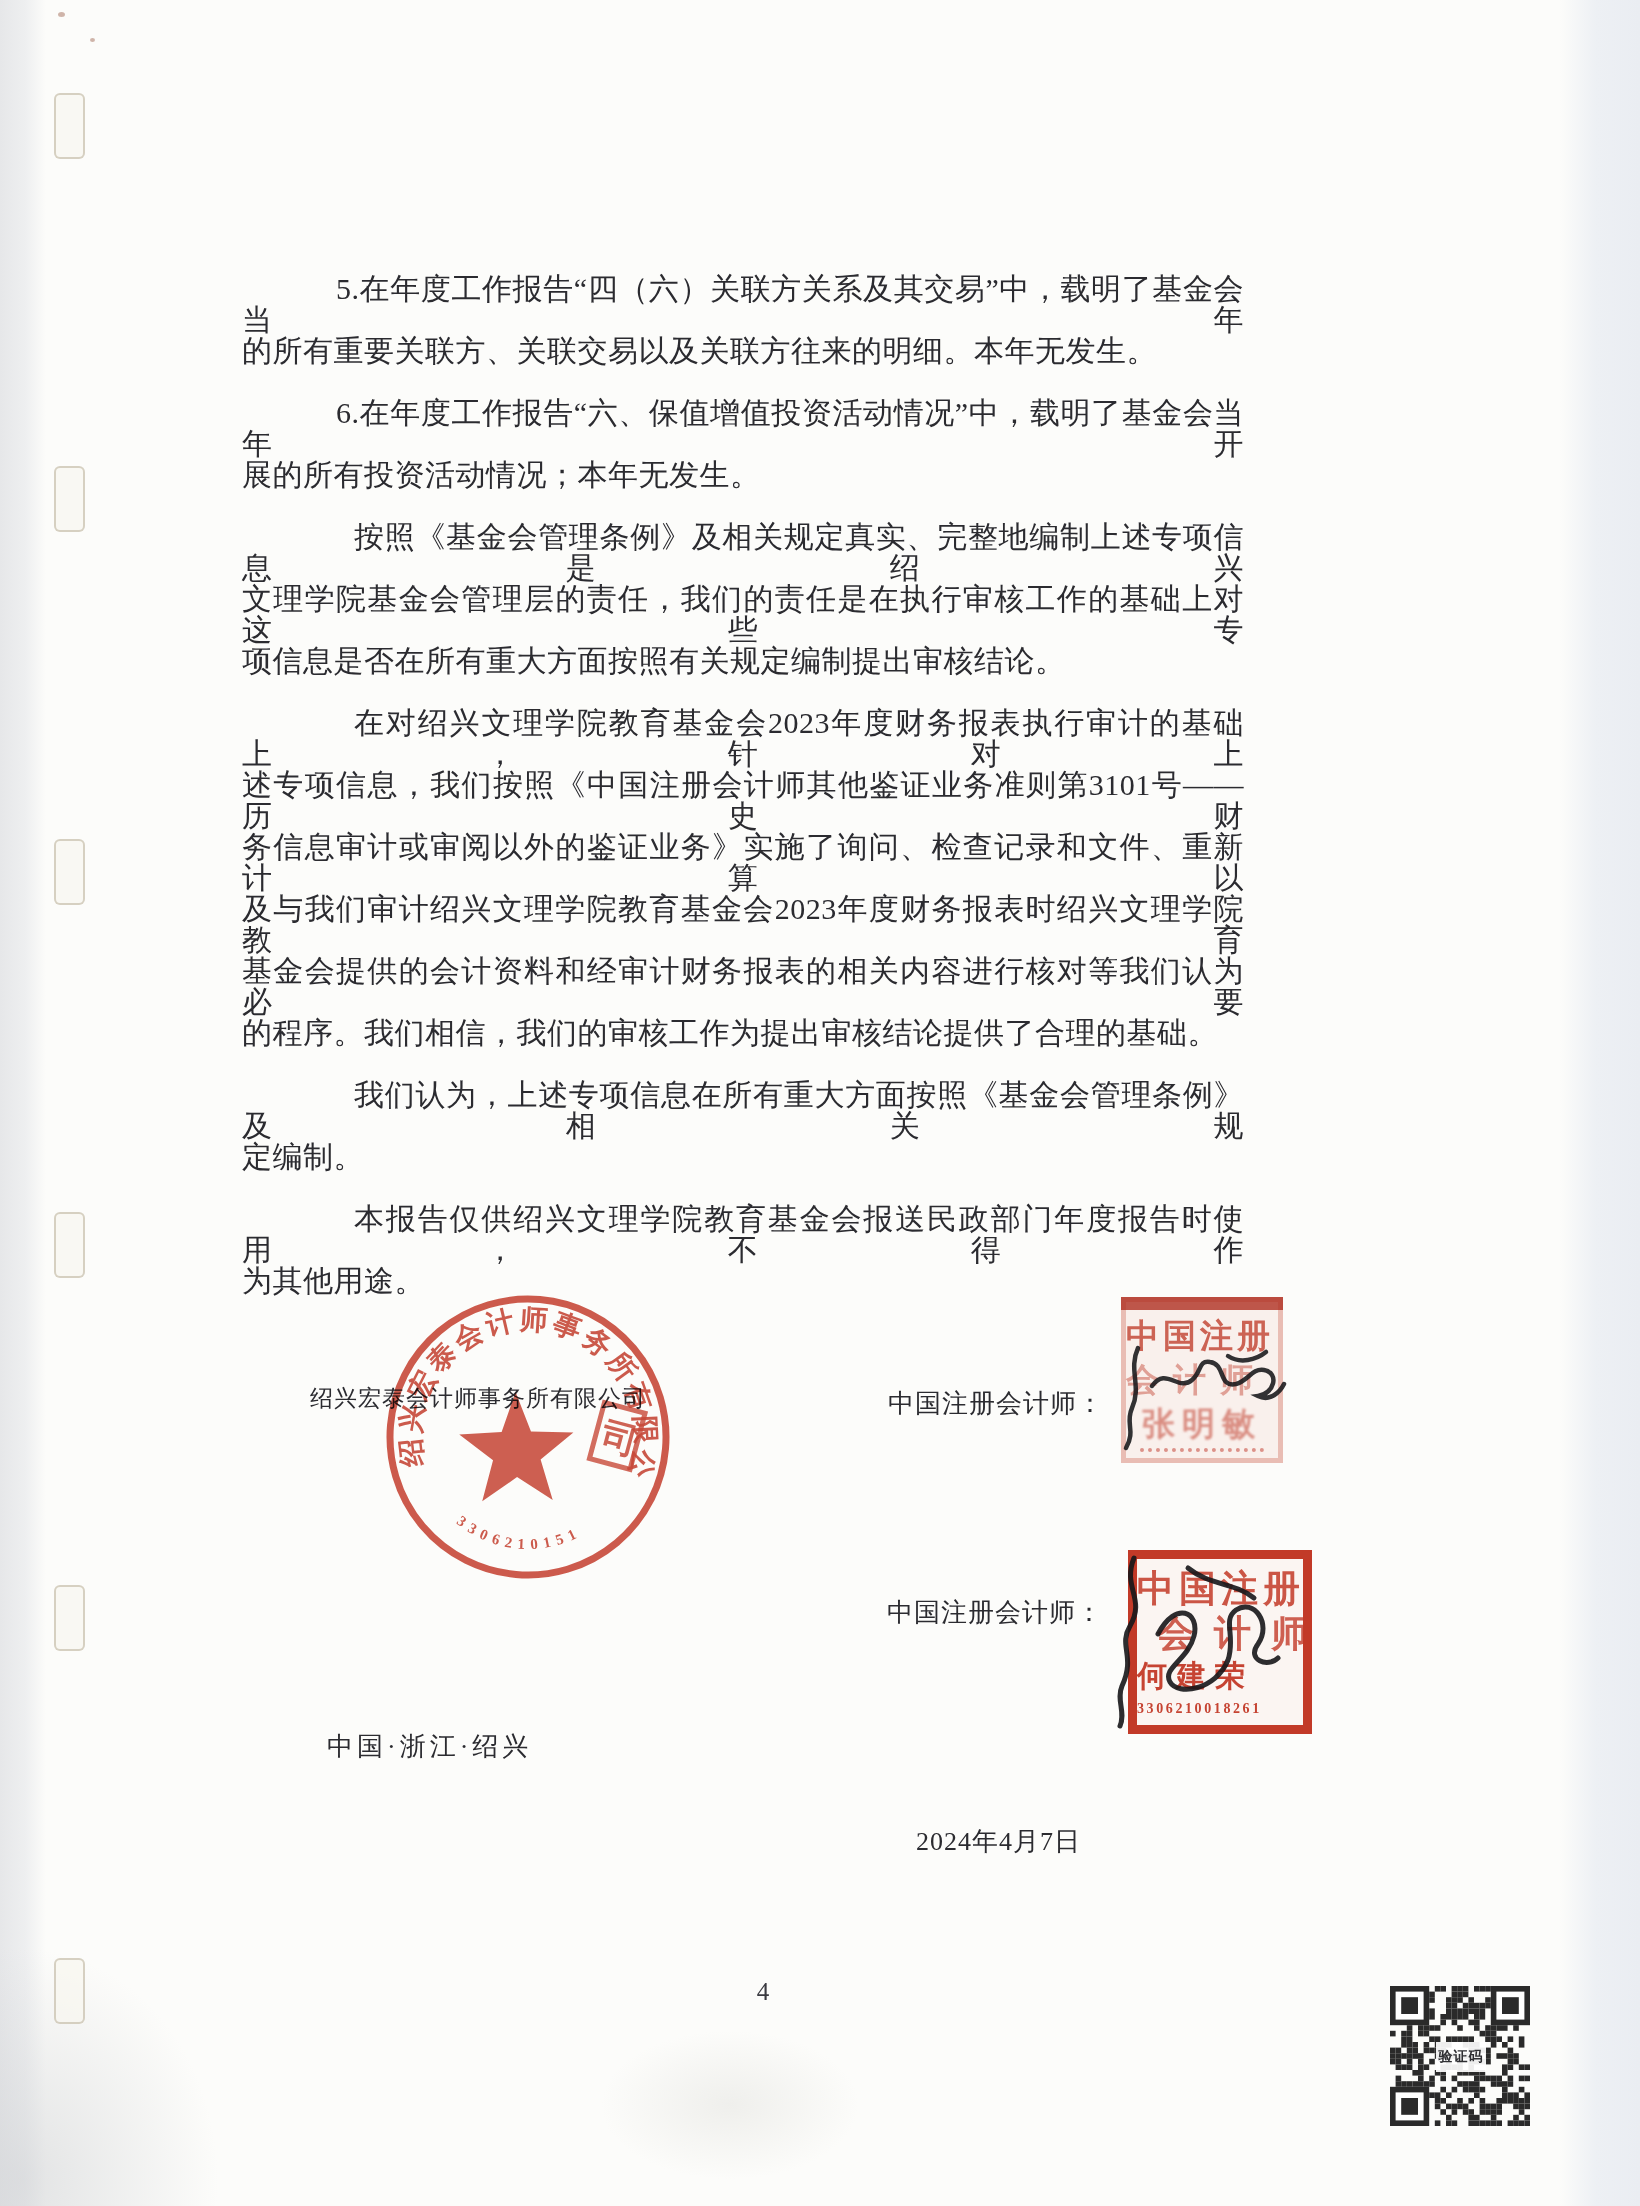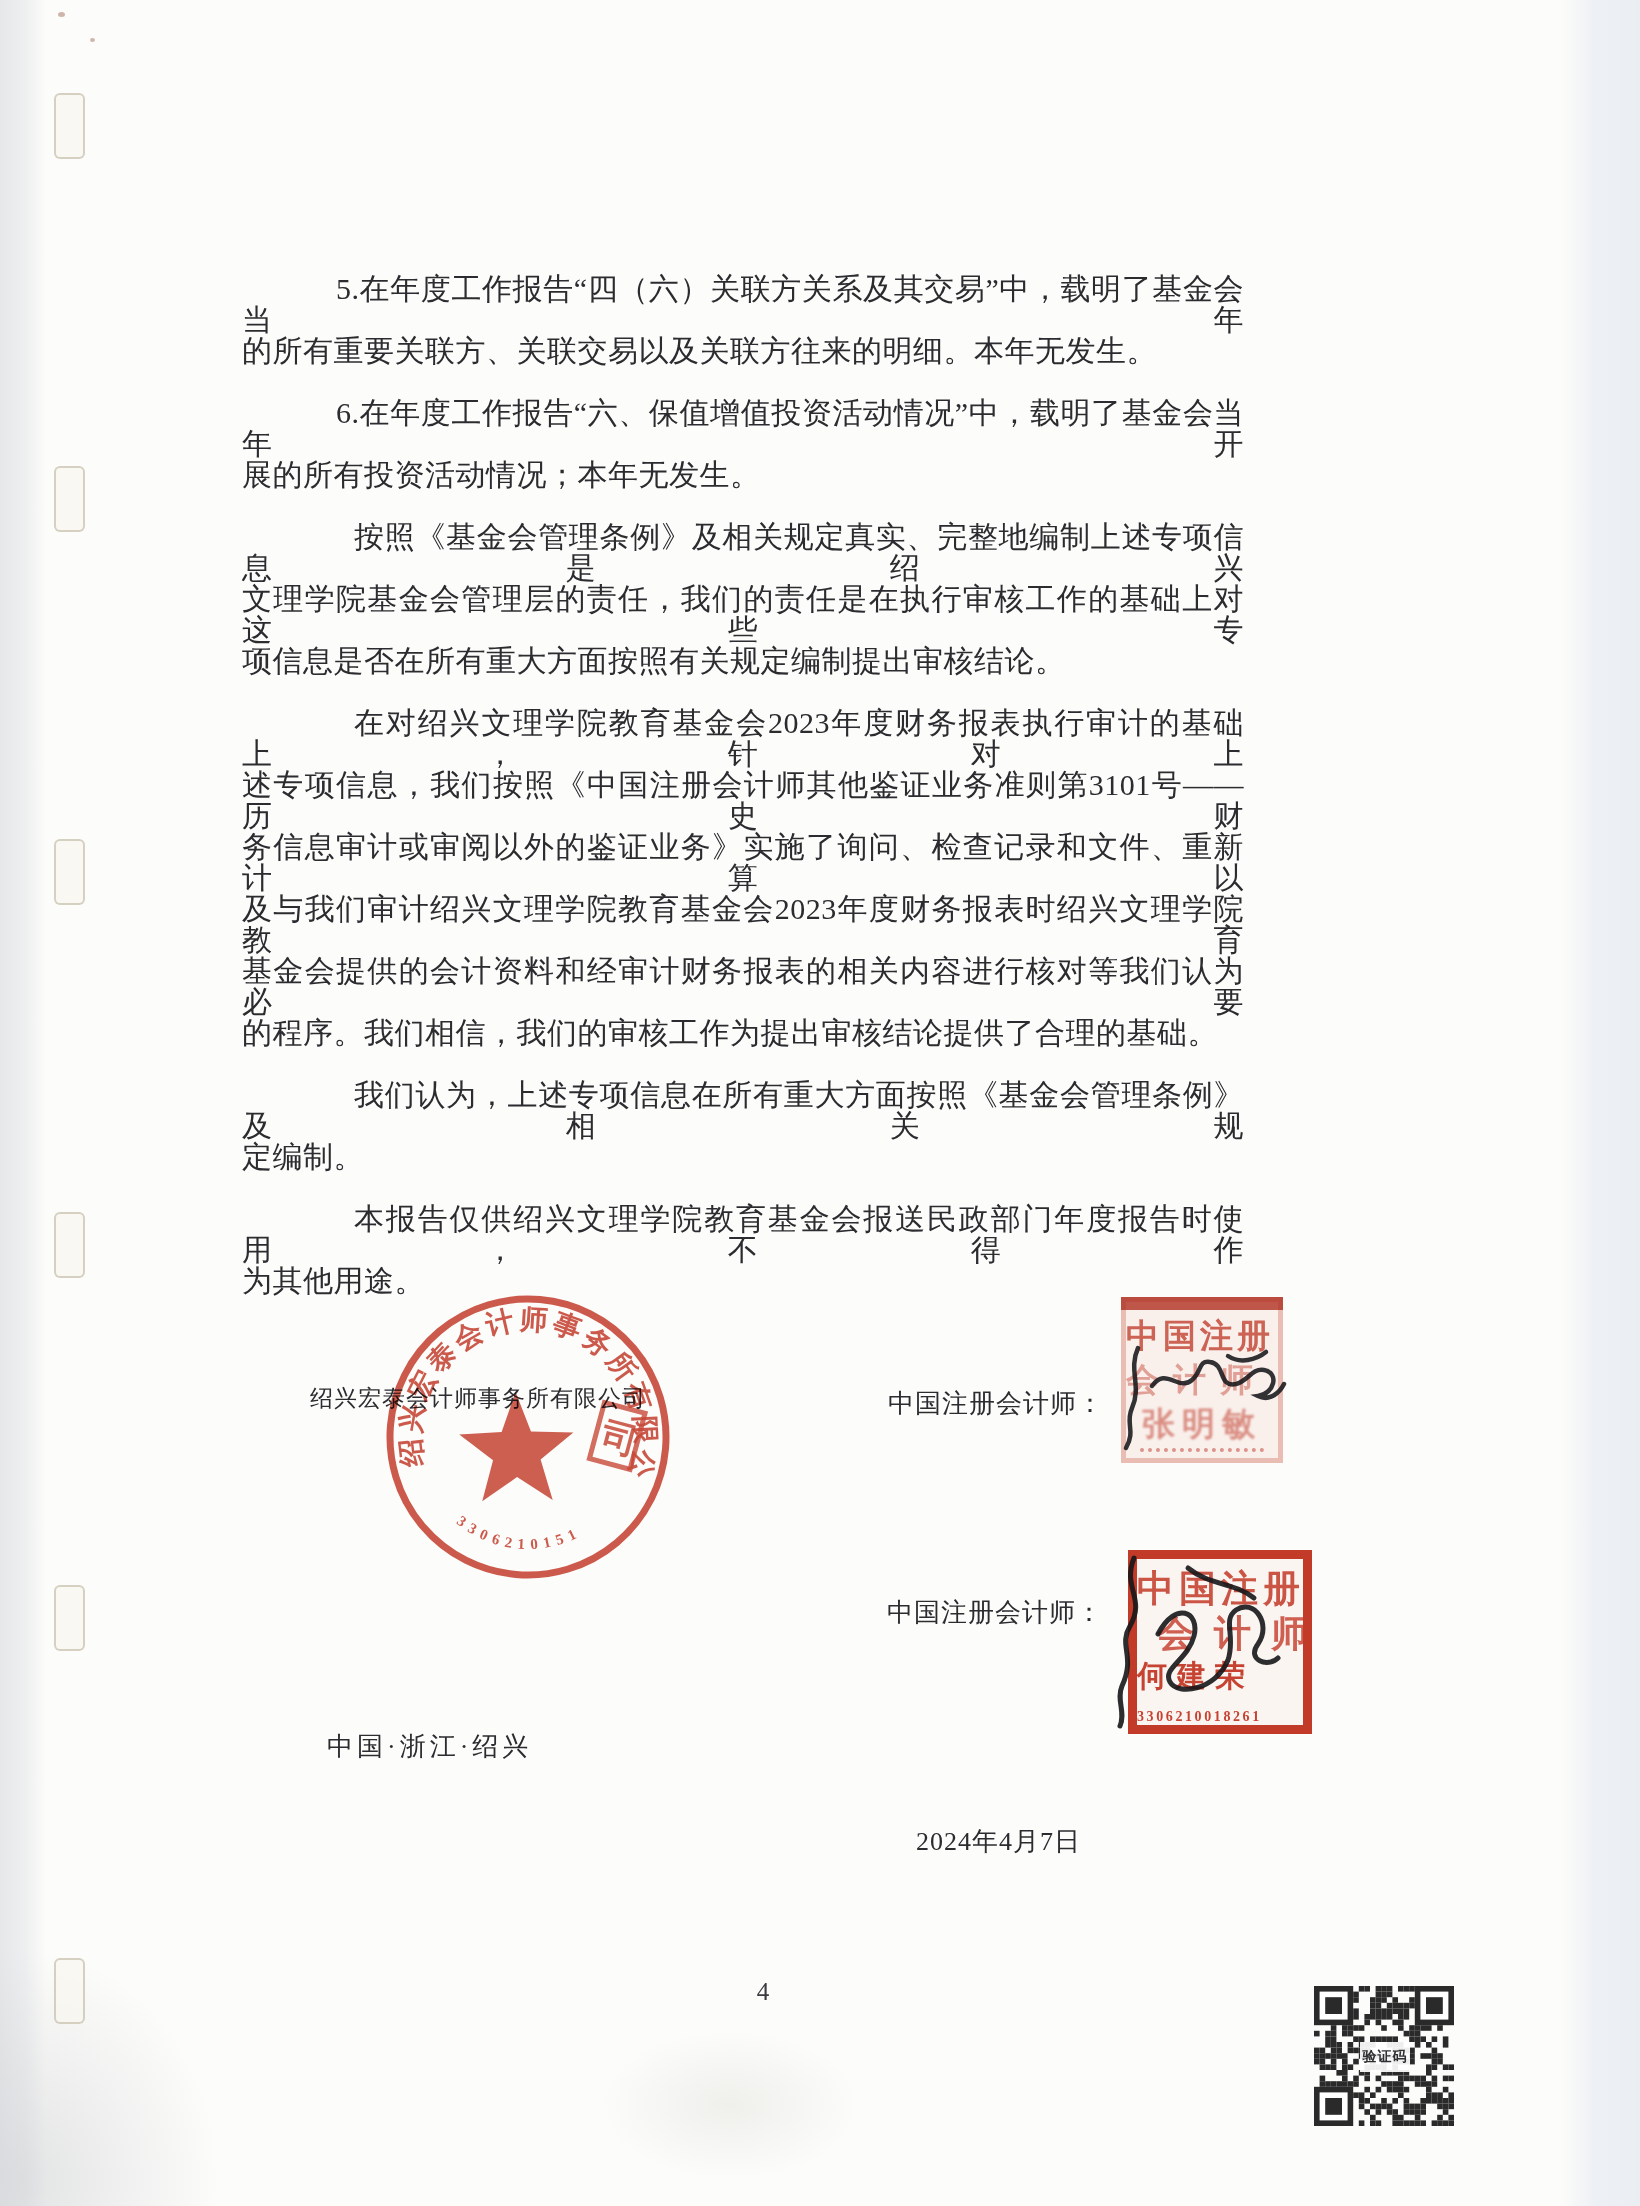--- a/index.html
+++ b/index.html
@@ -51,27 +51,27 @@
   .s1-r1{top:12px;font-size:33px;letter-spacing:4px;opacity:.8;}
   .s1-r2{top:56px;font-size:33px;letter-spacing:14px;opacity:.45;filter:blur(.7px);}
   .s1-r3{top:100px;font-size:33px;letter-spacing:7px;opacity:.55;filter:blur(.9px);margin-left:16px;}
   .s1-dots{position:absolute;left:14px;right:14px;top:146px;
     border-top:4px dotted rgba(196,53,39,.5);}
   .stamp-2{left:1128px;top:1550px;width:184px;height:184px;
     border:9px solid #c53a28;background:rgba(230,120,96,.05);box-sizing:border-box;}
   .s2-r1{top:5px;font-size:37px;letter-spacing:5px;opacity:.85;color:#c63a28;}
   .s2-r2{top:50px;font-size:37px;letter-spacing:20px;opacity:.8;color:#c63a28;text-indent:20px;}
   .s2-r3{top:97px;font-size:30px;letter-spacing:9px;opacity:.95;color:#c63a28;}
-  .s2-serial{top:142px;font-size:14px;letter-spacing:2.6px;opacity:.95;color:#c63a28;margin-top:8px;}
+  .s2-serial{top:142px;font-size:14px;letter-spacing:2.6px;opacity:.95;color:#c63a28;}
   
   .handsig{position:absolute;}
   .sig1{left:1108px;top:1300px;}
   .sig2{left:1076px;top:1542px;}
   
-  .qr{position:absolute;left:1314px;top:1986px;width:140px;height:140px;}
+  .qr{position:absolute;left:1390px;top:1986px;width:140px;height:140px;}
   .qr-label{position:absolute;left:46px;top:56px;width:50px;height:30px;
     background:rgba(255,255,255,.92);color:#2f2f33;font-size:14px;font-weight:bold;
     display:flex;align-items:center;justify-content:center;letter-spacing:1px;}
 </style>
 </head>
 <body>
 
 <div class="page">
 
   <div class="band-left"></div>

